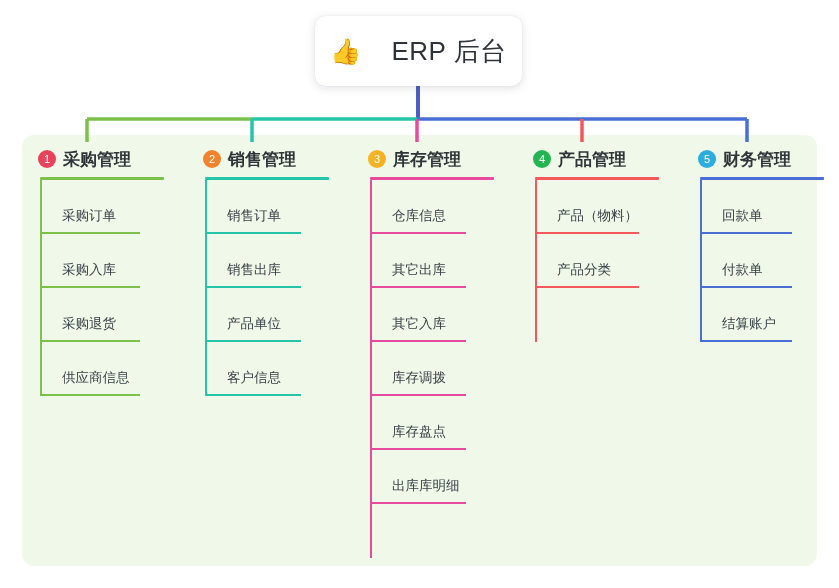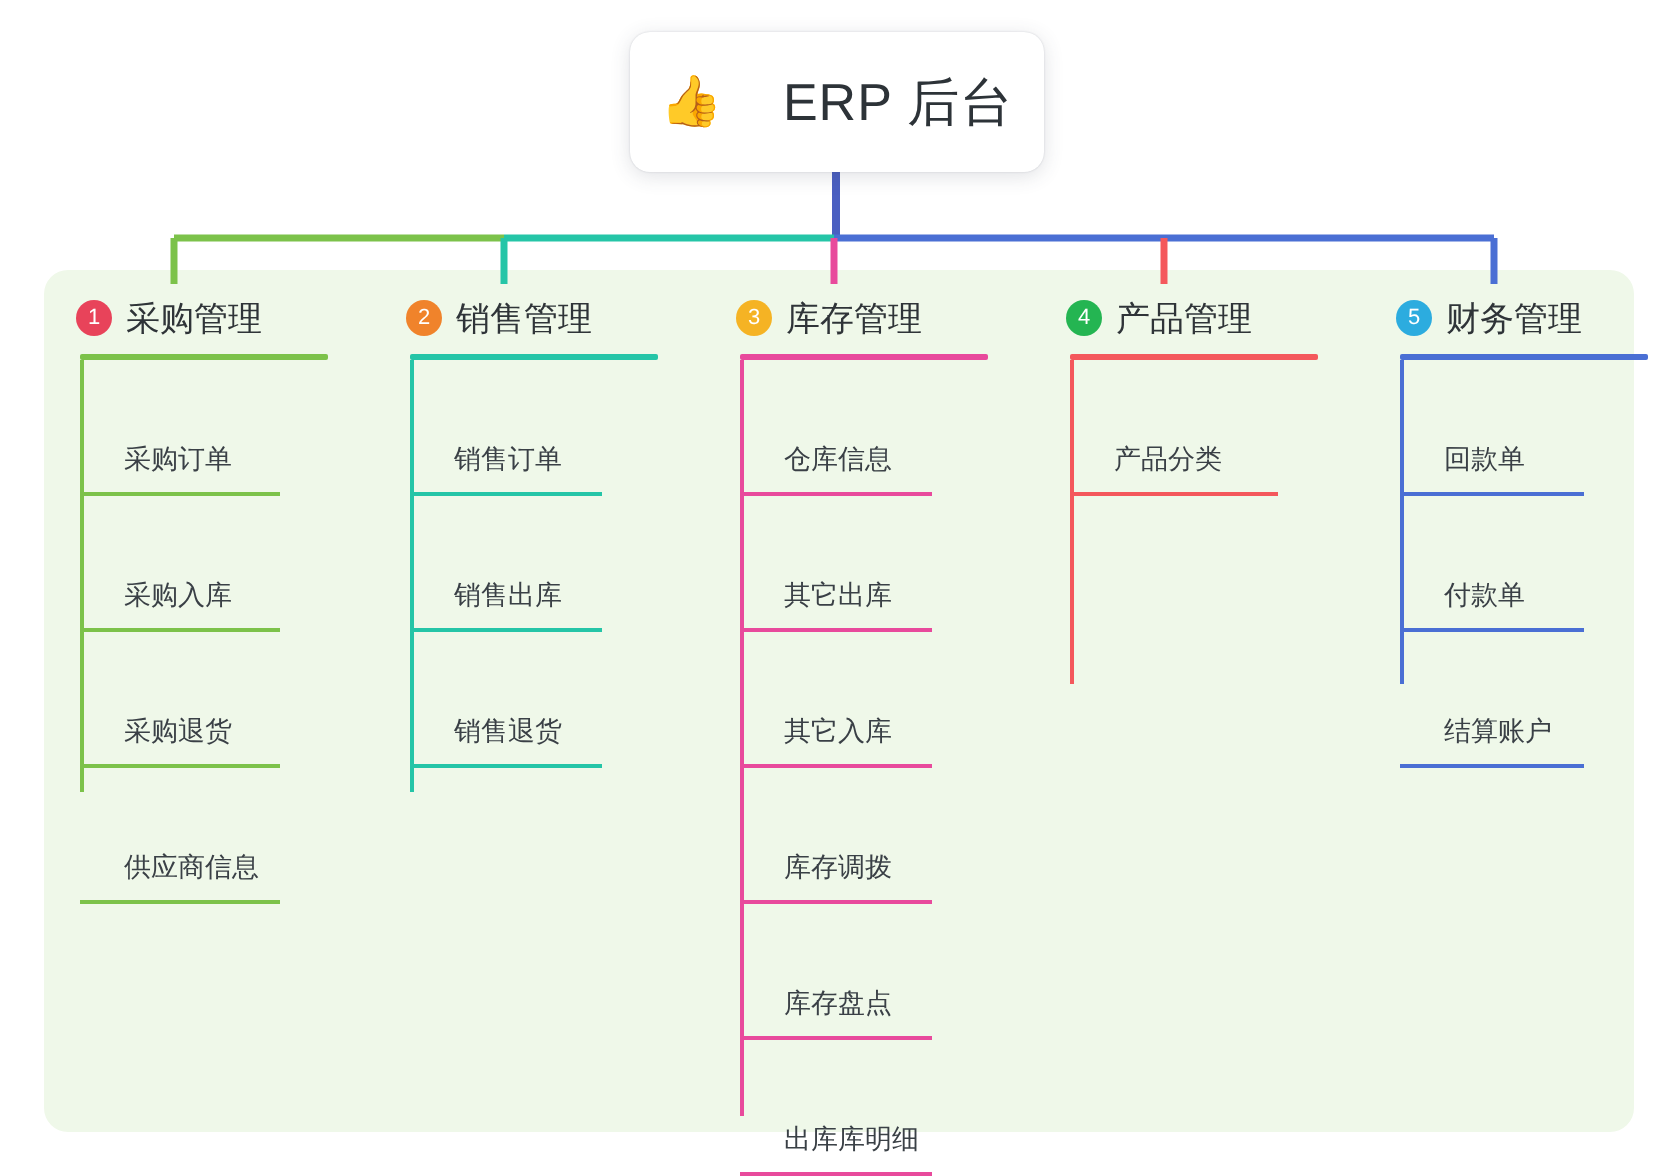--- a/index.html
+++ b/index.html
@@ -43,29 +43,29 @@
   .column { position: absolute; top: 146px; }
   .col-head {
     display: flex; align-items: center; gap: 7px;
     height: 26px; padding-left: 16px;
   }
   .badge {
     width: 18px; height: 18px; border-radius: 50%;
     color: #ffffff; font-size: 11px; line-height: 18px;
     text-align: center; flex: 0 0 auto; font-weight: 400;
   }
-  .col-title { font-size: 17px; color: #2f3438; white-space: nowrap; }
+  .col-title { font-size: 17px; color: #2f3438; white-space: nowrap; font-weight: bold; }
   .col-rule { height: 3px; margin-top: 5px; border-radius: 1px; }
 
   .items { position: relative; margin-top: 0; }
   .spine {
     position: absolute; left: 18px; top: 0; width: 2px;
   }
   .item {
-    position: relative; height: 68px;
+    position: relative; height: 54px;
   }
   .item-label {
     position: absolute; left: 40px; bottom: 9px;
     font-size: 13.5px; color: #3a4046; white-space: nowrap;
   }
   .item-rule {
     position: absolute; left: 18px; bottom: 0; height: 2px;
   }
 </style>
 </head>
@@ -129,21 +129,25 @@
           <div class="spine" style="background: rgb(37, 197, 167); height: 216px;"></div>
           <div class="item">
             <span class="item-label">销售订单</span>
             <div class="item-rule" style="background: rgb(37, 197, 167); width: 96px;"></div>
           </div>
           <div class="item">
             <span class="item-label">销售出库</span>
             <div class="item-rule" style="background: rgb(37, 197, 167); width: 96px;"></div>
           </div>
           <div class="item">
-            <span class="item-label">销售退货</span>
+            <span class="item-label">产品单位</span>
+            <div class="item-rule" style="background: rgb(37, 197, 167); width: 96px;"></div>
+          </div>
+          <div class="item">
+            <span class="item-label">客户信息</span>
             <div class="item-rule" style="background: rgb(37, 197, 167); width: 96px;"></div>
           </div>
         </div>
       </div>
       <div class="column" style="left: 352px; width: 160px;">
         <div class="col-head">
           <span class="badge" style="background: rgb(245, 179, 36);">3</span>
           <span class="col-title">库存管理</span>
         </div>
         <div class="col-rule" style="background: rgb(232, 74, 156); width: 124px; margin-left: 18px;"></div>
@@ -177,20 +181,24 @@
       </div>
       <div class="column" style="left: 517px; width: 160px;">
         <div class="col-head">
           <span class="badge" style="background: rgb(36, 181, 82);">4</span>
           <span class="col-title">产品管理</span>
         </div>
         <div class="col-rule" style="background: rgb(244, 88, 92); width: 124px; margin-left: 18px;"></div>
         <div class="items">
           <div class="spine" style="background: rgb(244, 88, 92); height: 162px;"></div>
           <div class="item">
+            <span class="item-label">产品（物料）</span>
+            <div class="item-rule" style="background: rgb(244, 88, 92); width: 104px;"></div>
+          </div>
+          <div class="item">
             <span class="item-label">产品分类</span>
             <div class="item-rule" style="background: rgb(244, 88, 92); width: 104px;"></div>
           </div>
         </div>
       </div>
       <div class="column" style="left: 682px; width: 160px;">
         <div class="col-head">
           <span class="badge" style="background: rgb(44, 172, 223);">5</span>
           <span class="col-title">财务管理</span>
         </div>

